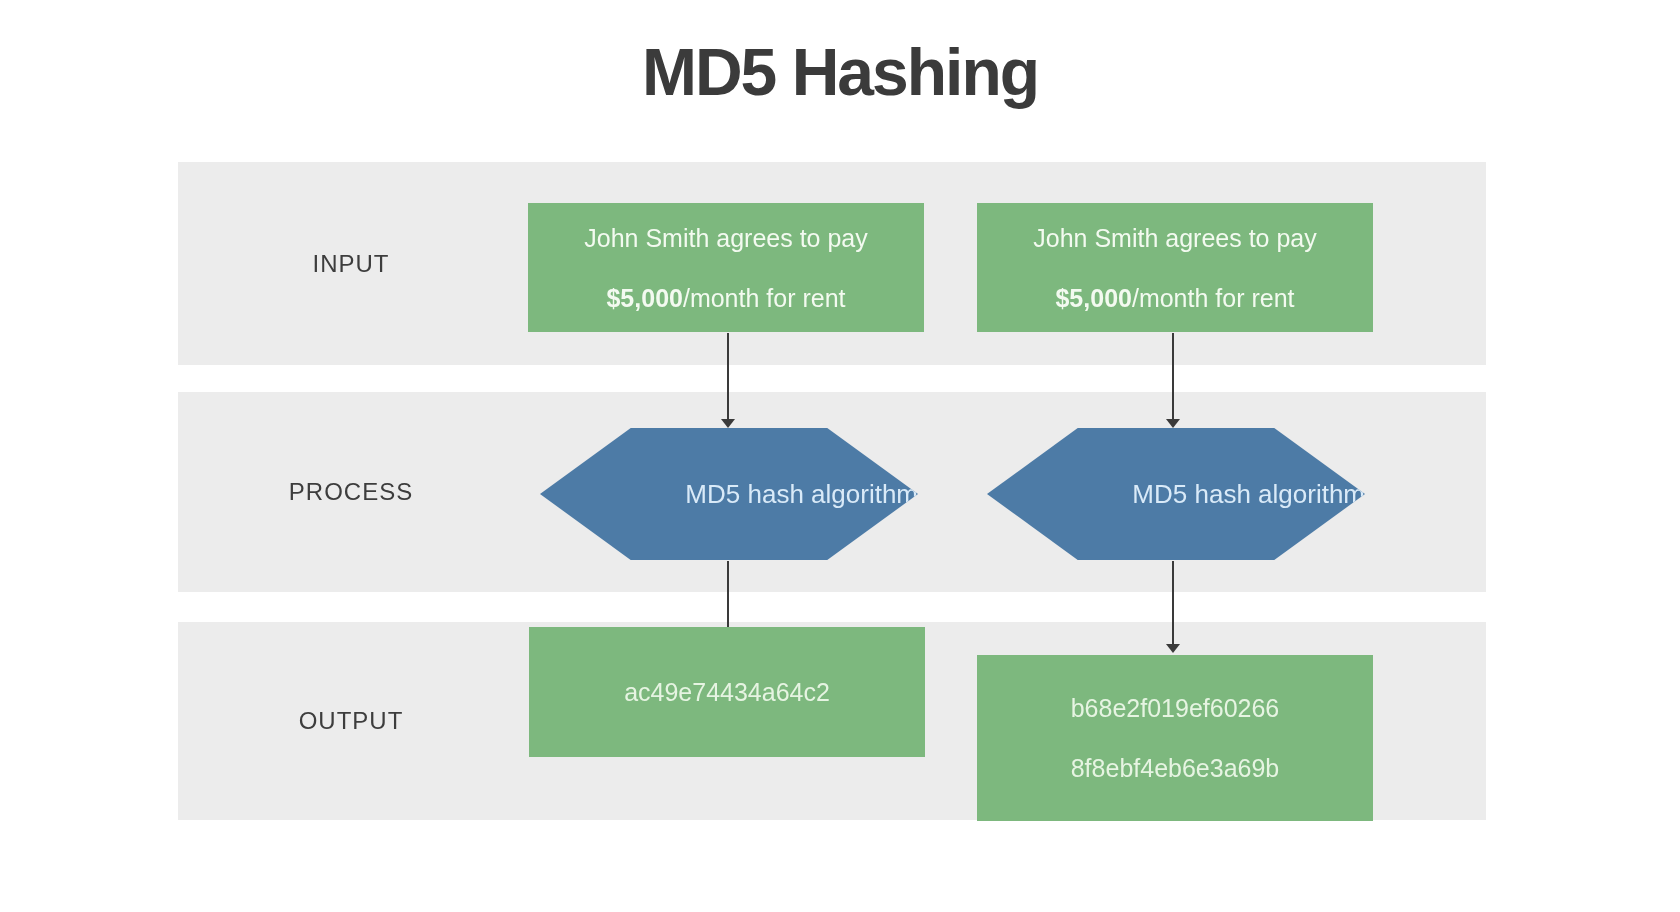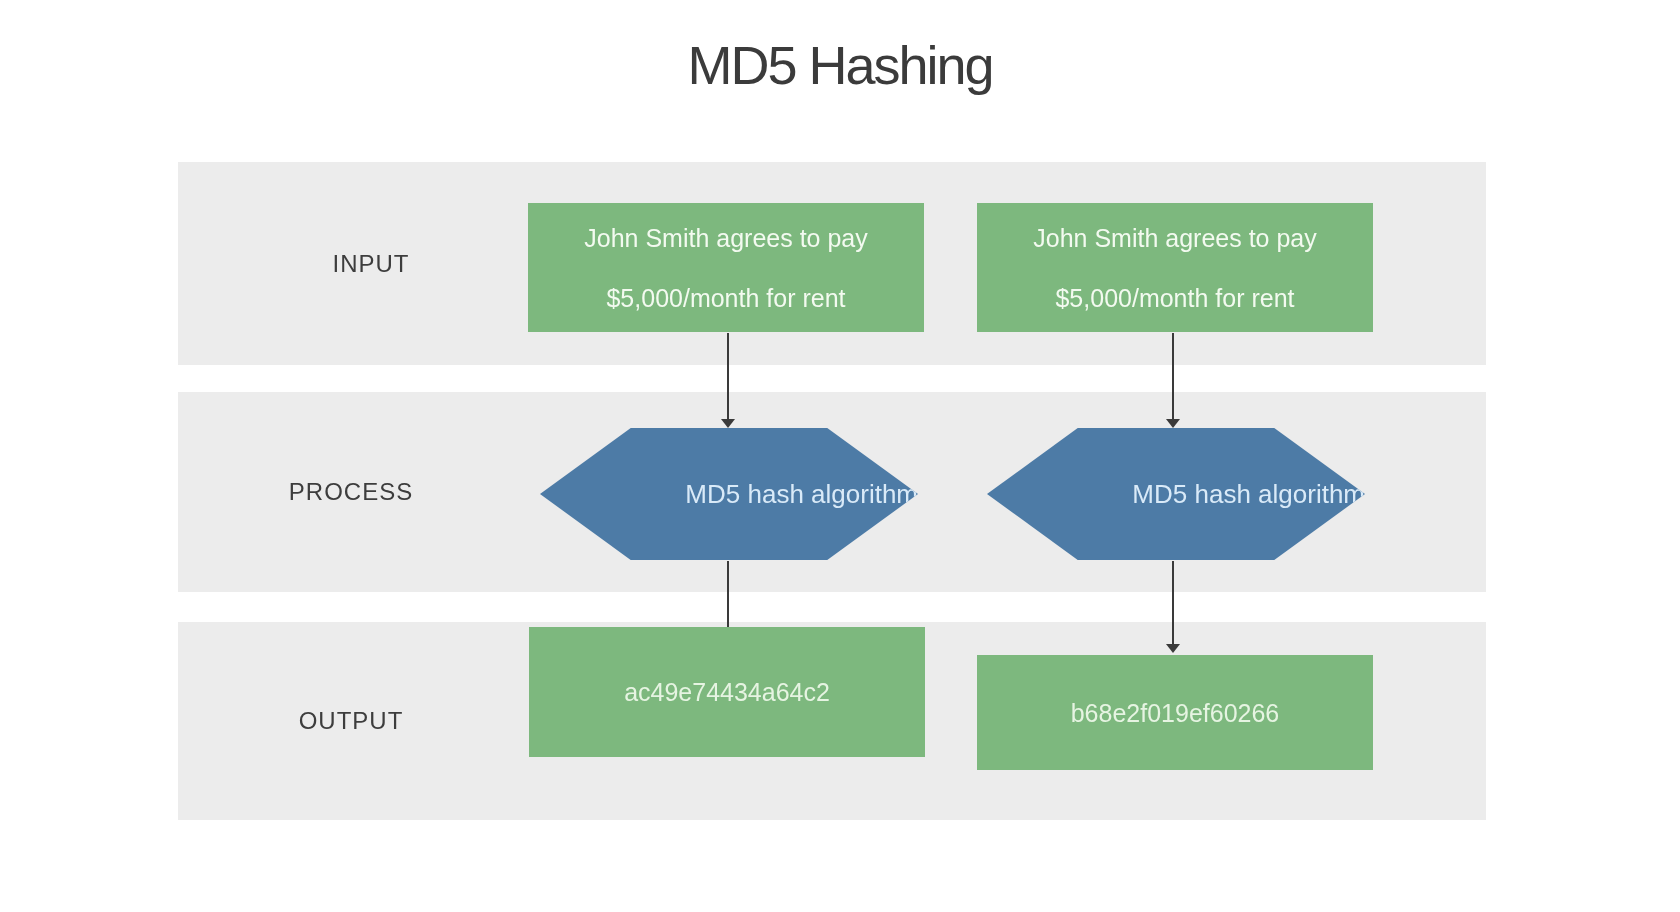--- a/index.html
+++ b/index.html
@@ -9,22 +9,22 @@
     height: 912px;
     background: #ffffff;
     font-family: "Liberation Sans", sans-serif;
     overflow: hidden;
   }
   .title {
     position: absolute;
     top: 34px; left: 0;
     width: 100%;
     text-align: center;
-    font-size: 54px;
-    font-weight: normal;
+    font-size: 66px;
+    font-weight: bold;
     letter-spacing: -2px;
     color: var(--title-color, #3b3b3b);
   }
   .band {
     position: absolute;
     left: 178px;
     width: 1308px;
     background: var(--band, #ececec);
   }
   .band.b-input   { top: 162px; height: 203px; }
@@ -35,43 +35,43 @@
     position: absolute;
     left: 178px;
     width: 346px;
     display: flex;
     align-items: center;
     justify-content: center;
     font-size: 24px;
     letter-spacing: 1px;
     color: var(--label-color, #3d3d3d);
   }
-  .row-label.l-input   { top: 162px; height: 203px; margin-left: 20px; }
+  .row-label.l-input   { top: 162px; height: 203px; }
   .row-label.l-process { top: 392px; height: 200px; }
   .row-label.l-output  { top: 622px; height: 198px; }
 
   .gbox {
     position: absolute;
     background: var(--green, #7db87e);
     color: var(--green-text, #f3faf0);
     display: flex;
     flex-direction: column;
     align-items: center;
     justify-content: center;
     text-align: center;
     font-size: 25px;
     line-height: 34px;
     gap: 26px;
   }
-  .gbox .bold { font-weight: normal; }
+  .gbox .bold { font-weight: bold; }
   .gbox.hashbox { color: var(--hash-text, #e6f4e2); }
   #in1  { left: 528px; top: 203px; width: 396px; height: 129px; }
   #in2  { left: 977px; top: 203px; width: 396px; height: 129px; }
   #out1 { left: 529px; top: 627px; width: 396px; height: 130px; }
-  #out2 { left: 977px; top: 655px; width: 396px; height: 115px; }
+  #out2 { left: 977px; top: 655px; width: 396px; height: 166px; }
 
   .hex {
     position: absolute;
     top: 428px;
     width: 378px;
     height: 132px;
     background: var(--blue, #4d7ba6);
     clip-path: polygon(0% 50%, 24% 0%, 76% 0%, 100% 50%, 76% 100%, 24% 100%);
     display: flex;
     align-items: center;
@@ -155,15 +155,16 @@
   <div class="arrow" id="arr4">
     <div class="shaft"></div>
     <div class="head"></div>
   </div>
 
   <div class="gbox hashbox" id="out1">
     <div>ac49e74434a64c2</div>
   </div>
   <div class="gbox hashbox" id="out2">
     <div>b68e2f019ef60266</div>
+    <div>8f8ebf4eb6e3a69b</div>
   </div>
 
 </div>
 
 </body></html>

